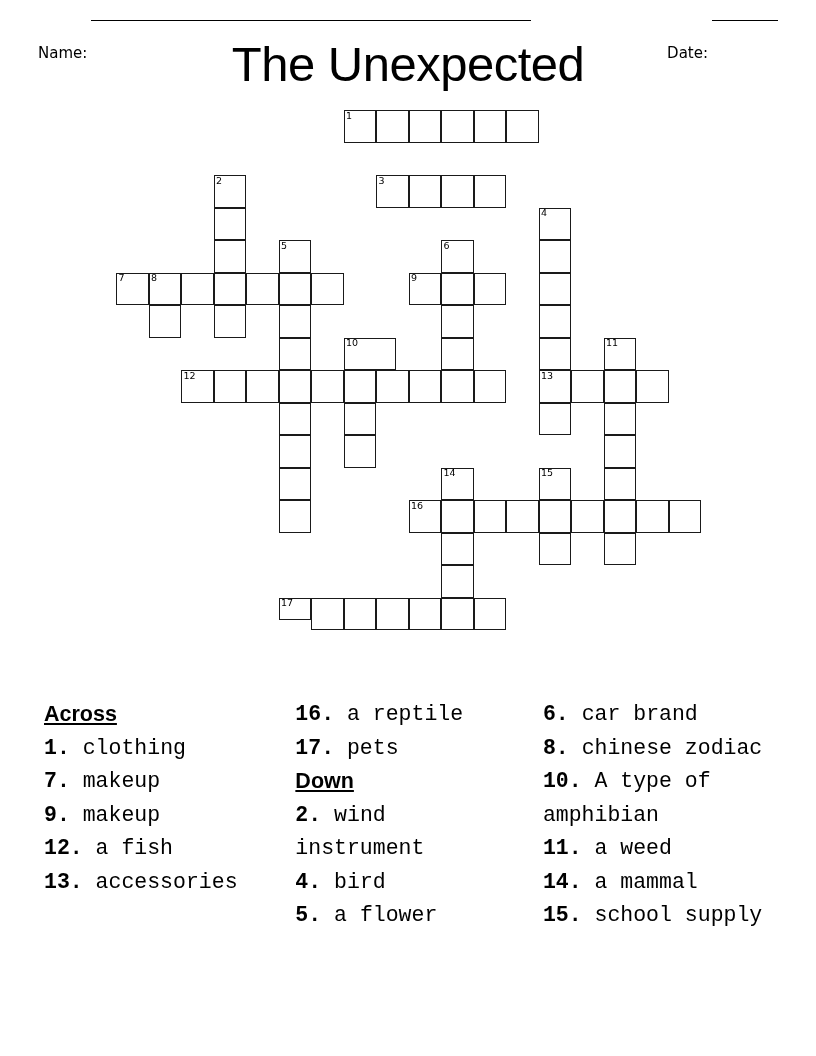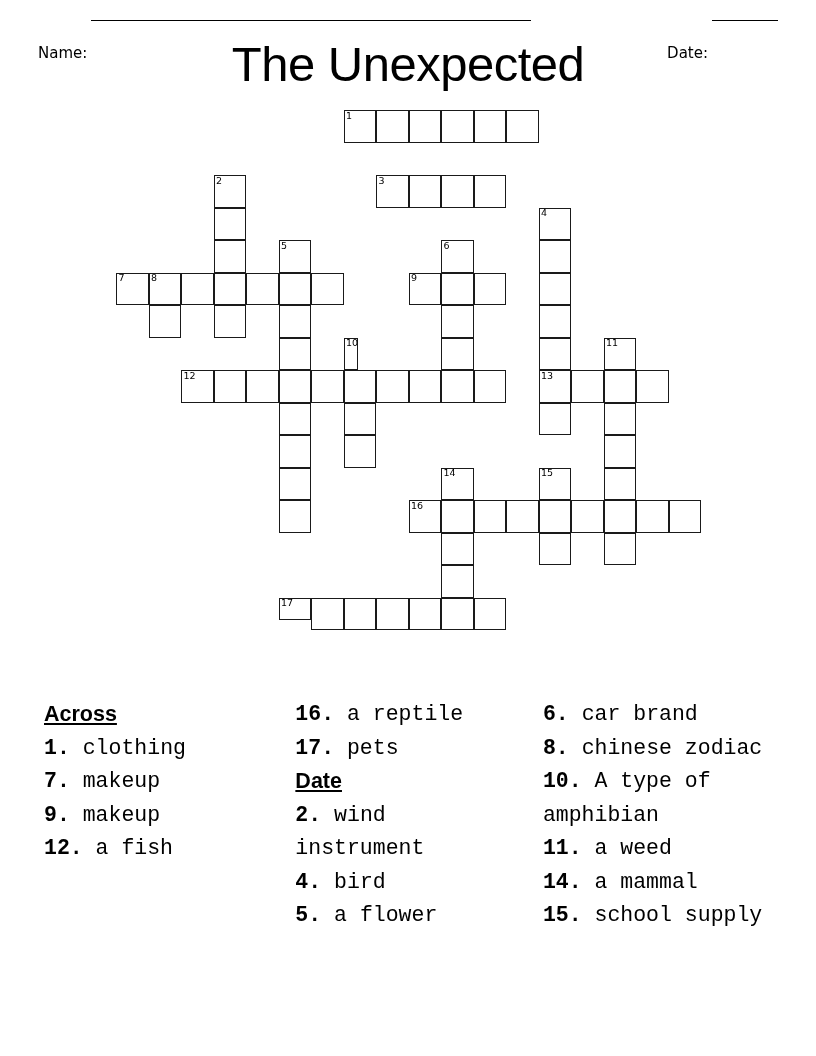--- a/index.html
+++ b/index.html
@@ -189,21 +189,21 @@
       <span class="num">8</span>
     </div>
     <div class="cell" style="left: 181px; top: 272.5px; width: 32.5px; height: 32.5px;"></div>
     <div class="cell" style="left: 246px; top: 272.5px; width: 32.5px; height: 32.5px;"></div>
     <div class="cell" style="left: 311px; top: 272.5px; width: 32.5px; height: 32.5px;"></div>
     <div class="cell" style="left: 148.5px; top: 305px; width: 32.5px; height: 32.5px;"></div>
     <div class="cell" style="left: 408.5px; top: 272.5px; width: 32.5px; height: 32.5px;">
       <span class="num">9</span>
     </div>
     <div class="cell" style="left: 473.5px; top: 272.5px; width: 32.5px; height: 32.5px;"></div>
-    <div class="cell" style="left: 343.5px; top: 337.5px; width: 14px; height: 32.5px;">
+    <div class="cell" style="left: 343.5px; top: 337.5px; width: 52px; height: 32.5px;">
       <span class="num">10</span>
     </div>
     <div class="cell" style="left: 343.5px; top: 370px; width: 32.5px; height: 32.5px;"></div>
     <div class="cell" style="left: 343.5px; top: 402.5px; width: 32.5px; height: 32.5px;"></div>
     <div class="cell" style="left: 343.5px; top: 435px; width: 32.5px; height: 32.5px;"></div>
     <div class="cell" style="left: 603.5px; top: 337.5px; width: 32.5px; height: 32.5px;">
       <span class="num">11</span>
     </div>
     <div class="cell" style="left: 603.5px; top: 370px; width: 32.5px; height: 32.5px;"></div>
     <div class="cell" style="left: 603.5px; top: 402.5px; width: 32.5px; height: 32.5px;"></div>
@@ -252,25 +252,26 @@
     <div class="cell" style="left: 473.5px; top: 597.5px; width: 32.5px; height: 32.5px;"></div>
   </div>
 
 <div class="clues">
   <div class="clue-col col1">
       <span class="section-head">Across</span>
       <span class="clue"><span class="cnum">1. </span><span class="ctext">clothing</span></span>
       <span class="clue"><span class="cnum">7. </span><span class="ctext">makeup</span></span>
       <span class="clue"><span class="cnum">9. </span><span class="ctext">makeup</span></span>
       <span class="clue"><span class="cnum">12. </span><span class="ctext">a fish</span></span>
+      <span class="clue"><span class="cnum">13. </span><span class="ctext">accessories</span></span>
     </div>
   <div class="clue-col col2">
       <span class="clue"><span class="cnum">16. </span><span class="ctext">a reptile</span></span>
       <span class="clue"><span class="cnum">17. </span><span class="ctext">pets</span></span>
-      <span class="section-head">Date</span>
+      <span class="section-head">Down</span>
       <span class="clue"><span class="cnum">2. </span><span class="ctext">wind instrument</span></span>
       <span class="clue"><span class="cnum">4. </span><span class="ctext">bird</span></span>
       <span class="clue"><span class="cnum">5. </span><span class="ctext">a flower</span></span>
     </div>
   <div class="clue-col col3">
       <span class="clue"><span class="cnum">6. </span><span class="ctext">car brand</span></span>
       <span class="clue"><span class="cnum">8. </span><span class="ctext">chinese zodiac</span></span>
       <span class="clue"><span class="cnum">10. </span><span class="ctext">A type of amphibian</span></span>
       <span class="clue"><span class="cnum">11. </span><span class="ctext">a weed</span></span>
       <span class="clue"><span class="cnum">14. </span><span class="ctext">a mammal</span></span>

